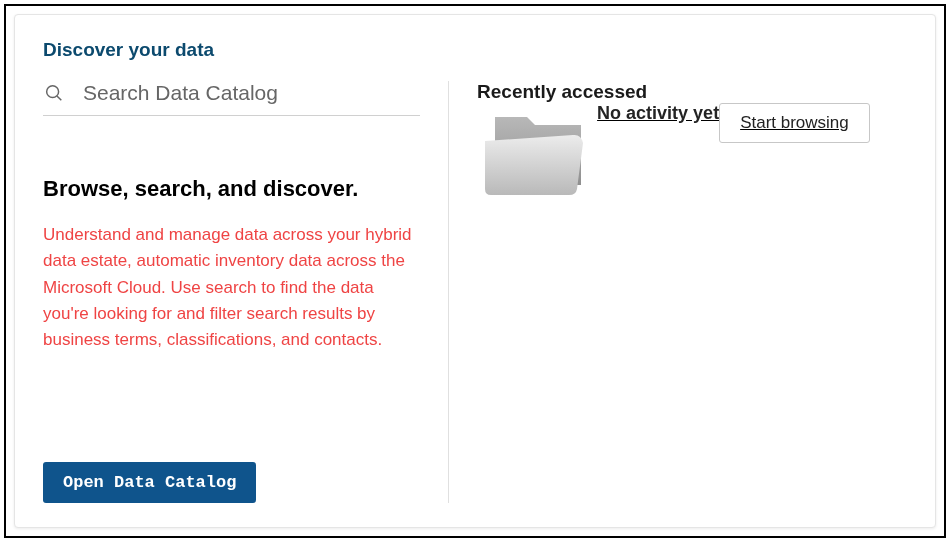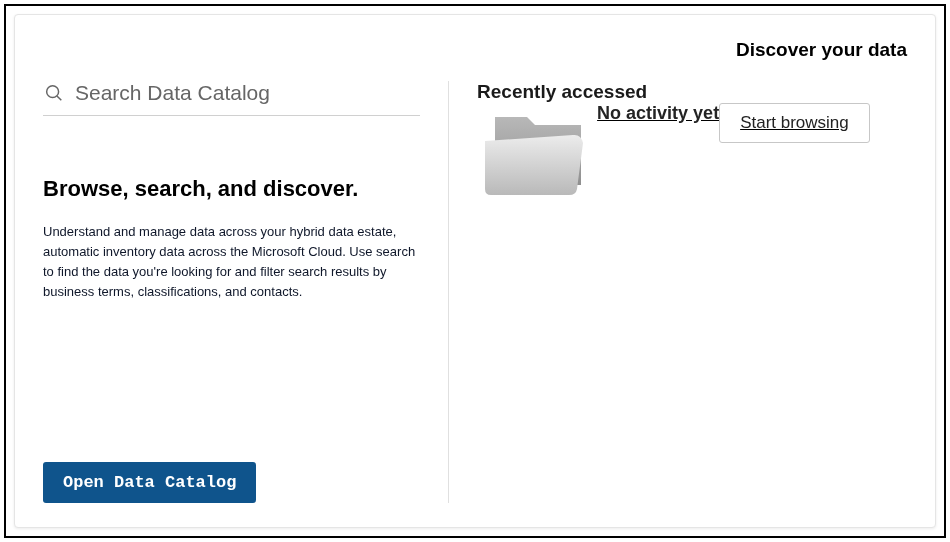--- a/index.html
+++ b/index.html
@@ -24,23 +24,22 @@
       border: 1px solid #e5e5e5;
       border-radius: 4px;
       box-shadow: 0 1px 3px rgba(0,0,0,0.08);
       padding: 24px 28px 24px 28px;
       display: flex;
       flex-direction: column;
     }
     .card-title {
       font-size: 19px;
       font-weight: 600;
-      color: #000000;
+      color: #0c4a6e;
       margin-bottom: 20px;
-      text-align: right;
     }
     .columns {
       display: flex;
       flex: 1;
       min-height: 0;
     }
     .left-col {
       flex: 0 0 47%;
       display: flex;
       flex-direction: column;
@@ -52,20 +51,21 @@
       padding-left: 28px;
       display: flex;
       flex-direction: column;
     }
     .search-row {
       display: flex;
       align-items: center;
       border-bottom: 1px solid #d0d0d0;
       padding-bottom: 10px;
       margin-bottom: 60px;
+      gap: 8px;
     }
     .search-icon {
       width: 22px;
       height: 22px;
       color: #666;
       margin-right: 10px;
       flex-shrink: 0;
     }
     .search-input {
       border: none;
@@ -77,23 +77,23 @@
       font-family: inherit;
     }
     .search-input::placeholder { color: #666; }
     .subtitle {
       font-size: 22px;
       font-weight: 600;
       color: #000000;
       margin-bottom: 20px;
     }
     .description {
-      font-size: 13px;
+      font-size: 17px;
       line-height: 1.55;
-      color: #0f172a;
+      color: #ef4444;
       margin-bottom: auto;
     }
     .primary-btn {
       background: #0f548c;
       color: #fff;
       border: none;
       font-size: 17px;
       font-weight: 600;
       padding: 11px 20px;
       border-radius: 3px;

